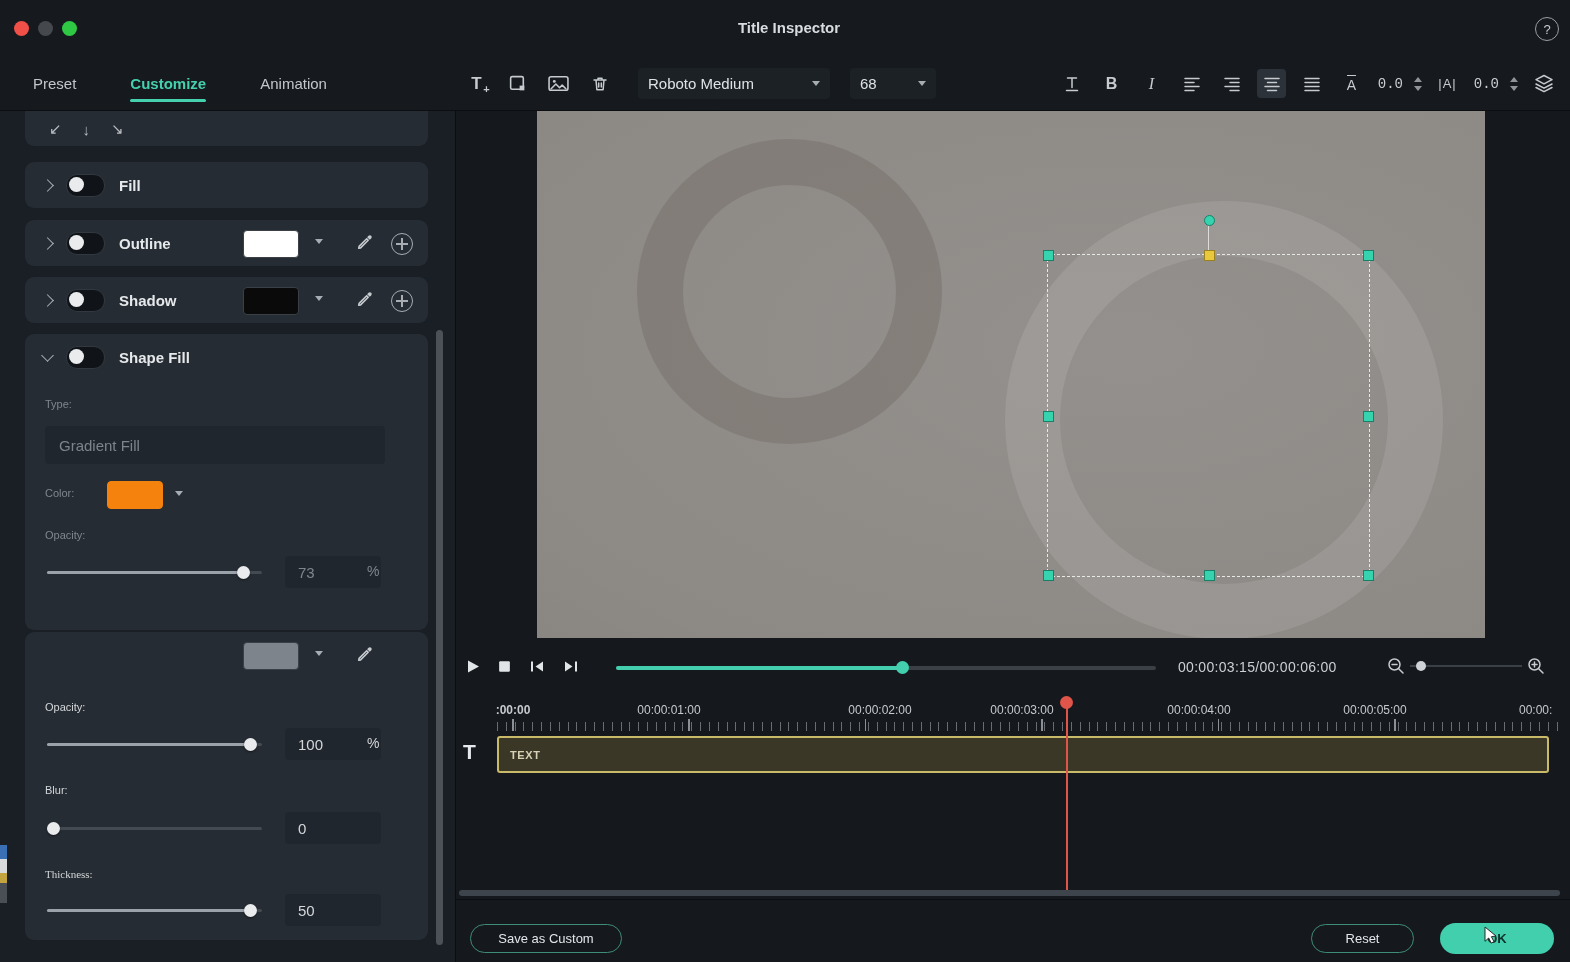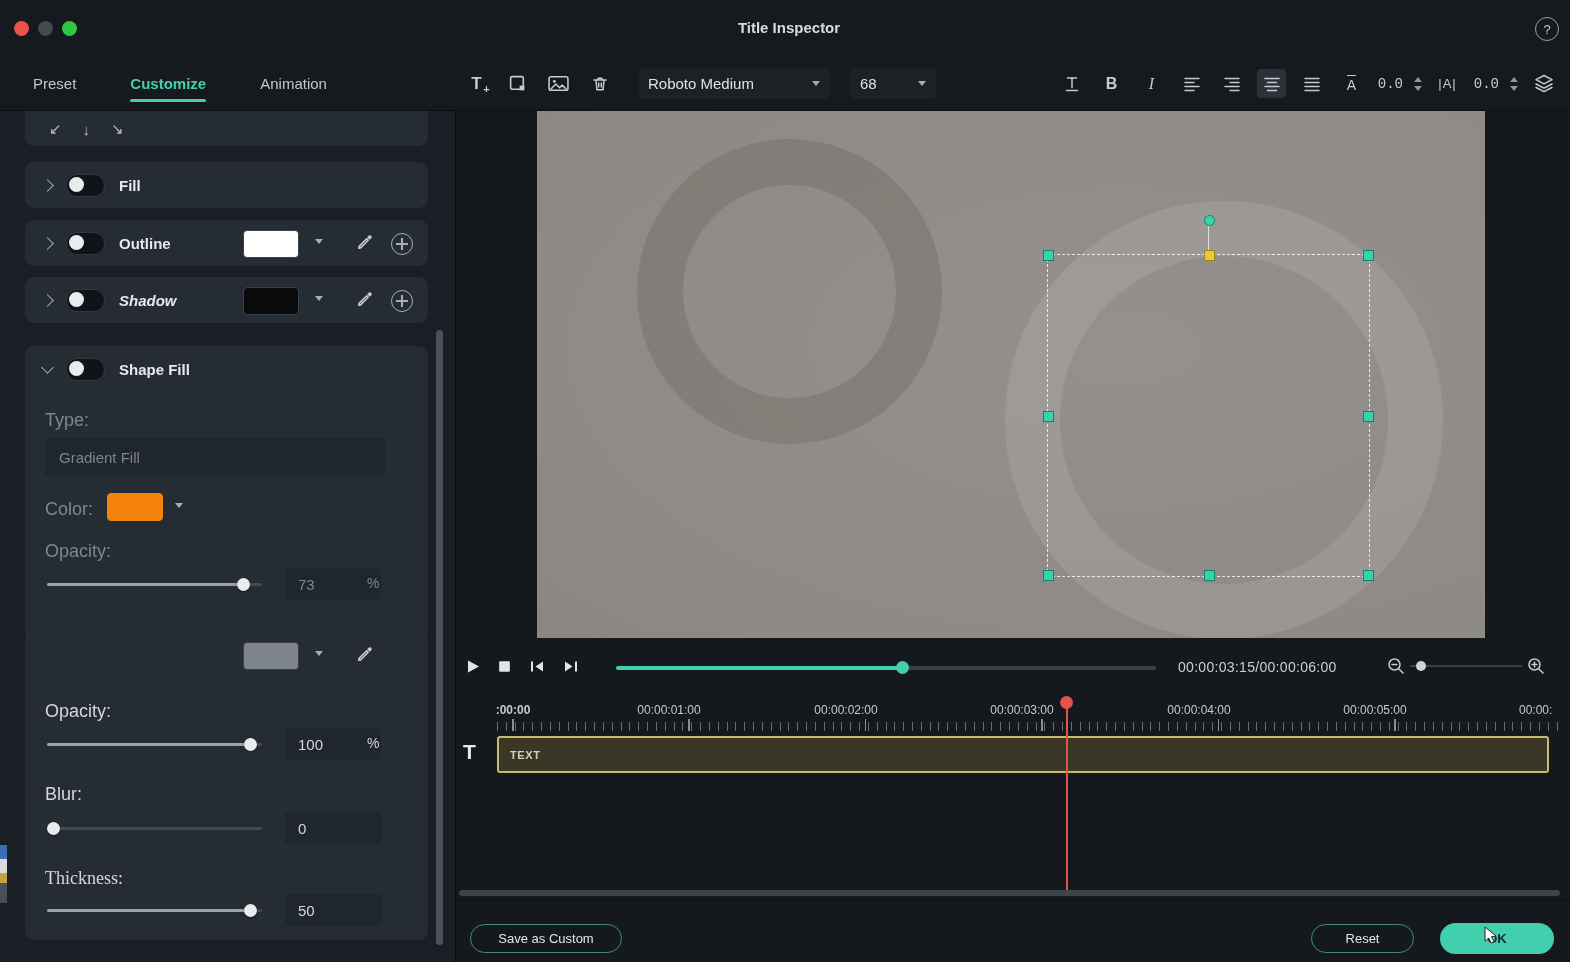--- a/index.html
+++ b/index.html
@@ -52,21 +52,21 @@
   .chev-d{width:8px;height:8px;border-right:1.7px solid #aab0b6;border-bottom:1.7px solid #aab0b6;transform:rotate(45deg);flex:none;margin-top:-3px;}
   .toggle{width:37px;height:21px;border-radius:11px;background:#101318;border:1px solid #31383f;position:relative;flex:none;}
   .toggle .knob{position:absolute;left:2px;top:2px;width:15px;height:15px;border-radius:50%;background:#e9ebed;}
   .toggle.on{background:#3ecfae;border-color:#3ecfae;}
   .toggle.on .knob{left:auto;right:2px;background:#ffffff;}
   .swatch{position:absolute;width:54px;height:26px;border-radius:4px;border:1px solid #3a4046;}
   .sw-white{background:#ffffff;} .sw-black{background:#0a0a0a;} .sw-orange{background:#f5820d;border-color:#f5820d;} .sw-gray{background:#7d848b;}
   .plus{width:20px;height:20px;border:1.5px solid #a7adb3;border-radius:50%;position:absolute;}
   .plus::before{content:"";position:absolute;left:4px;right:4px;top:50%;height:1.5px;margin-top:-1px;background:#a7adb3;}
   .plus::after{content:"";position:absolute;top:4px;bottom:4px;left:50%;width:1.5px;margin-left:-1px;background:#a7adb3;}
-  .flabel{position:absolute;font-size:18px;}
+  .flabel{position:absolute;font-size:11px;}
   .dimtext{color:#7f868d;} .britext{color:#d3d7da;}
   .typebox{position:absolute;left:20px;top:92px;width:312px;height:38px;background:#20262d;border-radius:4px;
            display:flex;align-items:center;padding:0 14px;font-size:15px;color:#7d848b;}
   .valbox{position:absolute;width:70px;height:32px;background:#20262d;border-radius:4px;
           display:flex;align-items:center;padding:0 13px;font-size:15px;}
   .unit{position:absolute;font-size:14px;}
   .slider{position:absolute;width:215px;height:16px;}
   .s-track{position:absolute;left:0;right:0;top:7px;height:3px;background:#434a51;border-radius:2px;}
   .s-fill{position:absolute;left:0;top:7px;height:3px;background:#9ba2a9;border-radius:2px;}
   .s-knob{position:absolute;top:2px;width:13px;height:13px;border-radius:50%;background:#e9ebed;box-shadow:0 1px 2px rgba(0,0,0,.5);}
@@ -266,38 +266,38 @@
   <div class="card" style="top:162px;height:46px;">
     <div class="card-header">
       <span class="chev-r"></span>
       <span class="toggle">
           <span class="knob"></span>
         </span>
       <span class="card-title">Fill</span>
     </div>
   </div>
 
-  <div class="card" style="top:277px;height:46px;font-style:italic;">
+  <div class="card" style="top:277px;height:46px;">
     <div class="card-header">
       <span class="chev-r"></span>
       <span class="toggle">
           <span class="knob"></span>
         </span>
       <span class="card-title">Shadow</span>
     </div>
     <span class="swatch sw-black" style="left:218px;top:10px;"></span>
     <span class="caret abs" style="left:290px;top:19px;"></span>
     <svg class="abs" style="left:330px;top:13px;" width="19" height="19" viewBox="0 0 18 18">
       <path class="ic" d="M3.5 14.5l1.8-.4 7.2-7.2-1.4-1.4-7.2 7.2z"></path>
       <path class="icf" d="M11.5 4l2.5 2.5 1.3-1.3c.7-.7.7-1.8 0-2.5s-1.8-.7-2.5 0z"></path>
     </svg>
     <span class="plus" style="left:366px;top:13px;"></span>
   </div>
 
-  <div class="card" style="top:346px;height:296px;">
+  <div class="card" style="top:334px;height:296px;">
     <div class="card-header">
       <span class="chev-d"></span>
       <span class="toggle">
           <span class="knob"></span>
         </span>
       <span class="card-title">Shape Fill</span>
     </div>
     <span class="flabel dimtext" style="left:20px;top:64px;">Type:</span>
     <div class="typebox">
       <span>Gradient Fill</span>
@@ -409,21 +409,21 @@
       <span class="z-knob"></span>
     </span>
     <svg width="20" height="20" viewBox="0 0 20 20">
       <circle class="ic" cx="8.5" cy="8.5" r="5.5"></circle>
         <path class="ic" d="M12.7 12.7L17 17M6 8.5h5M8.5 6v5"></path>
     </svg>
   </div>
 
   <span class="tk" style="left:513px;font-weight:bold;">:00:00</span>
   <span class="tk" style="left:669px;">00:00:01:00</span>
-  <span class="tk" style="left:846px;text-align:center;">00:00:02:00</span>
+  <span class="tk" style="left:880px;text-align:center;">00:00:02:00</span>
   <span class="tk" style="left:1022px;">00:00:03:00</span>
   <span class="tk" style="left:1199px;">00:00:04:00</span>
   <span class="tk" style="left:1375px;">00:00:05:00</span>
   <span class="tk-end">00:00:</span>
 
   <div class="ticks-major"></div>
   <div class="ticks-minor"></div>
 
   <span class="track-icon">T</span>
   <div class="clip">

